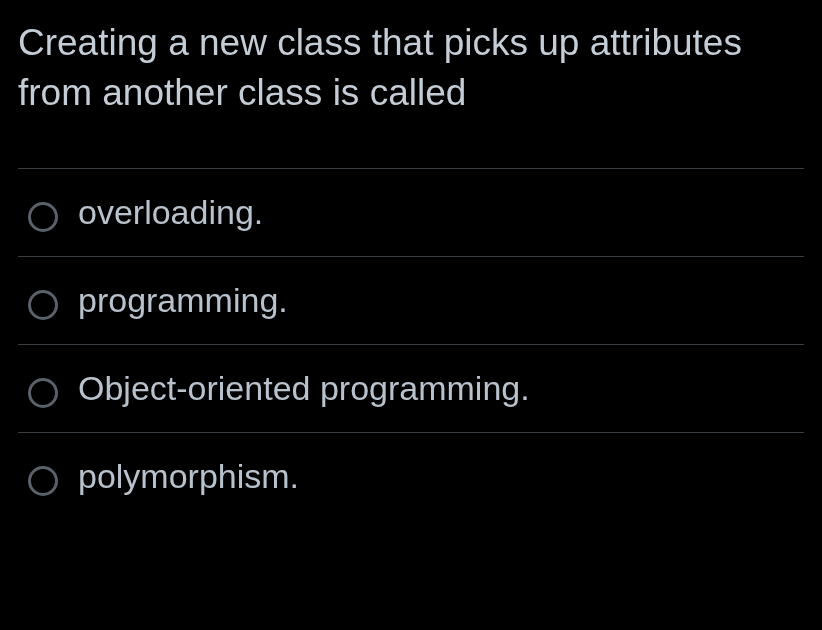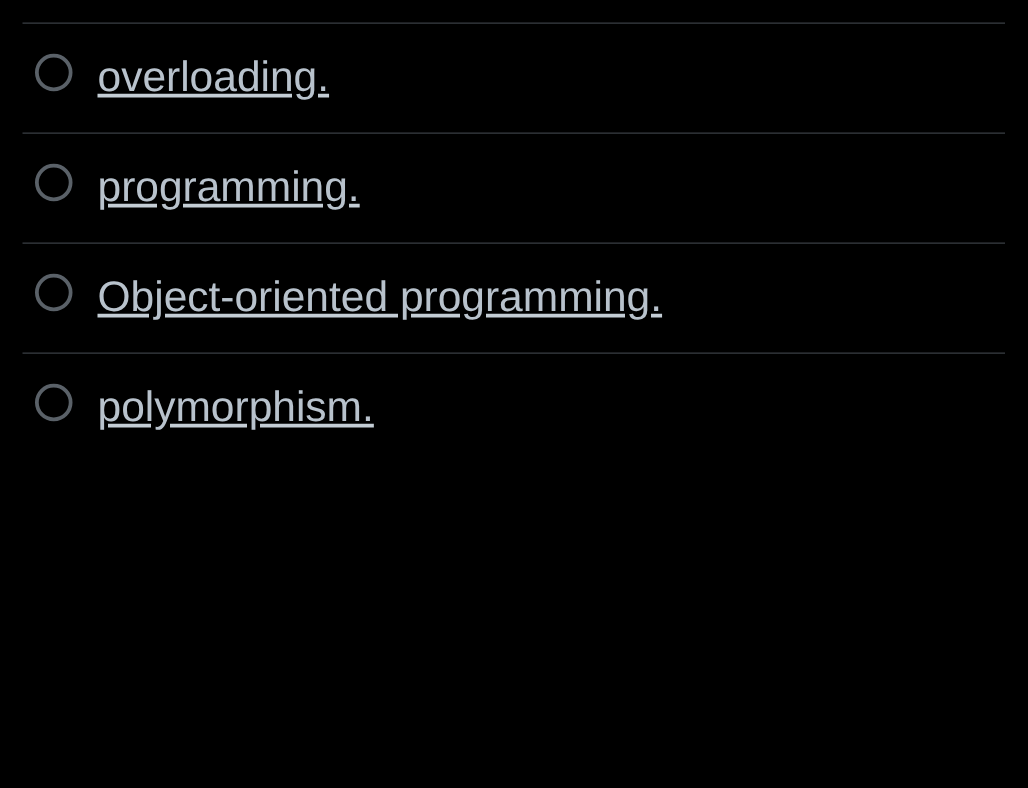--- a/index.html
+++ b/index.html
@@ -23,25 +23,24 @@
       line-height: 1.35;
       color: #c4cdd5;
       font-weight: 400;
       margin-bottom: 50px;
     }
     .options {
       border-top: 1px solid #3a3f44;
     }
     .option {
       display: flex;
-      align-items: flex-start;
+      align-items: flex-end;
       padding: 24px 10px 24px 10px;
       border-bottom: 1px solid #3a3f44;
       cursor: pointer;
-      text-decoration: underline;
     }
     .option:last-child {
       border-bottom: none;
     }
     .radio {
       width: 30px;
       height: 30px;
       border: 3px solid #5a6168;
       border-radius: 50%;
       flex-shrink: 0;
@@ -50,20 +49,21 @@
     .option-label {
       font-size: 34px;
       color: #b8c2cc;
       font-weight: 400;
     }
   </style>
 </head>
 <body>
 
 <div class="container">
+  <div class="question">Creating a new class that picks up attributes from another class is called</div>
   <div class="options">
     <div class="option">
       <div class="radio"></div>
       <div class="option-label">overloading.</div>
     </div>
     <div class="option">
       <div class="radio"></div>
       <div class="option-label">programming.</div>
     </div>
     <div class="option">

